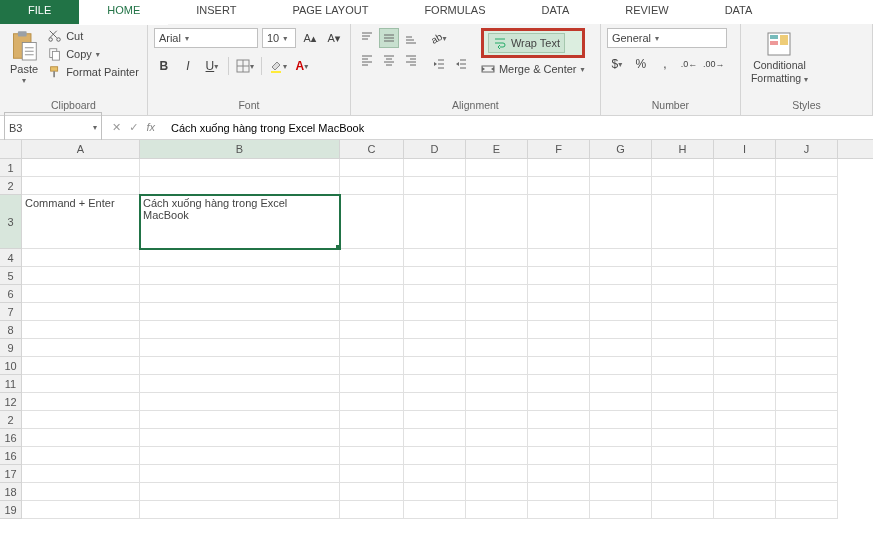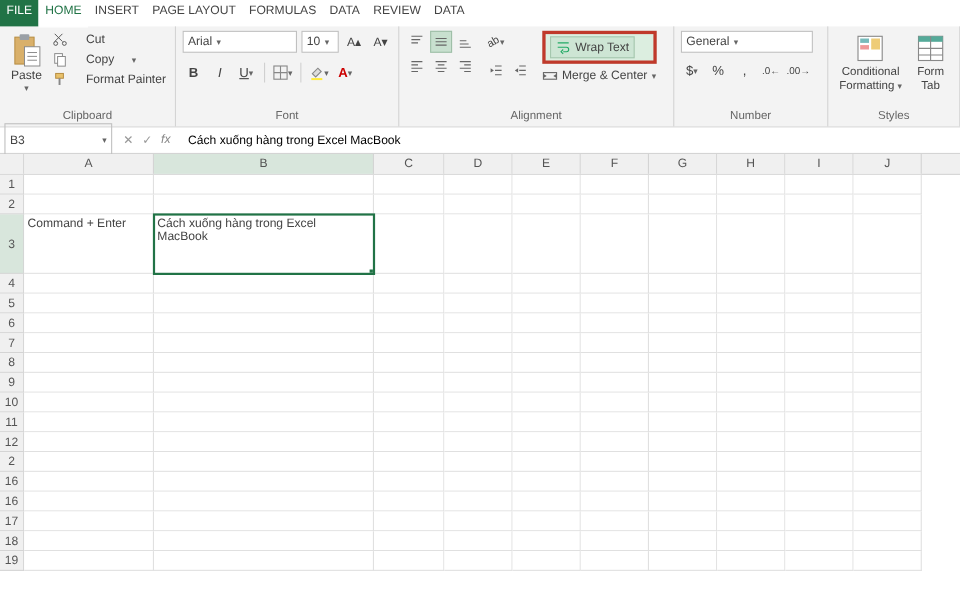--- a/index.html
+++ b/index.html
@@ -1,35 +1,35 @@
 <!DOCTYPE html>
 <html><head>
 <meta charset="utf-8">
 <style>
 * { box-sizing: border-box; margin: 0; padding: 0; font-family: "Segoe UI", Arial, sans-serif; }
 body { background: #fff; font-size: 11px; color: #444; width: 873px; height: 543px; overflow: hidden; }
 
 
 .tabs { display: flex; background: #fff; height: 24px; }
-.tab { padding: 4px 6px; font-size: 11px; color: #444; cursor: pointer; }
+.tab { padding: 4px 28px; font-size: 11px; color: #444; cursor: pointer; }
 .tab.file { background: #217346; color: #fff; font-weight: 400; }
 .tab.active { background: #fff; color: #217346; border-top: 0; position: relative; }
 .tab.active::after { content:""; position:absolute; left:0; right:0; bottom:-1px; height:1px; background:#fff; }
 
 
 .ribbon { display: flex; border-bottom: 1px solid #d4d4d4; background: #f3f3f3; height: 92px; }
 .group { border-right: 1px solid #d4d4d4; padding: 4px 6px 2px 6px; display: flex; flex-direction: column; justify-content: space-between; }
 .group-label { text-align: center; font-size: 10.5px; color: #666; padding-bottom: 2px; }
 .group-body { display: flex; gap: 4px; align-items: flex-start; flex: 1; }
 
 
 .paste-big { display:flex; flex-direction:column; align-items:center; gap:1px; padding: 2px 4px; }
 .paste-icon { width:28px; height:32px; }
 .stackv { display:flex; flex-direction:column; gap:2px; }
-.mini { display:flex; align-items:center; gap:16px; font-size:11px; color:#444; padding:1px 2px; }
+.mini { display:flex; align-items:center; gap:4px; font-size:11px; color:#444; padding:1px 2px; }
 .mini svg { width:14px; height:14px; }
 
 
 .font-top { display:flex; gap:4px; align-items:center; }
 .combo { background:#fff; border:1px solid #c0c0c0; height:20px; display:flex; align-items:center; padding:0 4px; font-size:11px; }
 .combo .dd { margin-left:4px; color:#666; font-size:8px; }
 .sq { width:20px; height:20px; border:1px solid transparent; display:flex; align-items:center; justify-content:center; font-size:11px; }
 .row2 { display:flex; gap:4px; margin-top:8px; align-items:center; }
 .btn { display:flex; align-items:center; justify-content:center; height:20px; min-width:20px; font-size:12px; }
 .sep { width:1px; background:#d0d0d0; height:18px; margin:0 2px; }
@@ -320,31 +320,20 @@
     <div class="group-body">
       <div class="bigbtn">
         <svg viewBox="0 0 28 28">
             <rect x="3" y="3" width="22" height="22" fill="#fff" stroke="#888"></rect>
             <rect x="5" y="5" width="8" height="4" fill="#7bb"></rect>
             <rect x="5" y="11" width="8" height="4" fill="#e99"></rect>
             <rect x="15" y="5" width="8" height="10" fill="#ec7"></rect>
           </svg>
         <span>Conditional</span>
         <span><span>Formatting</span> <span class="dd-tri">▾</span></span>
-      </div>
-      <div class="bigbtn">
-        <svg viewBox="0 0 28 28">
-            <rect x="3" y="3" width="22" height="22" fill="#fff" stroke="#888"></rect>
-            <rect x="3" y="3" width="22" height="5" fill="#5a9"></rect>
-            <line x1="3" y1="14" x2="25" y2="14" stroke="#888"></line>
-            <line x1="3" y1="20" x2="25" y2="20" stroke="#888"></line>
-            <line x1="14" y1="3" x2="14" y2="25" stroke="#888"></line>
-          </svg>
-        <span>Form</span>
-        <span>Tab</span>
       </div>
     </div>
     <div class="group-label">Styles</div>
   </div>
 
 </div>
 
 <div class="fbar">
   <div class="namebox">
     <span>B3</span>

